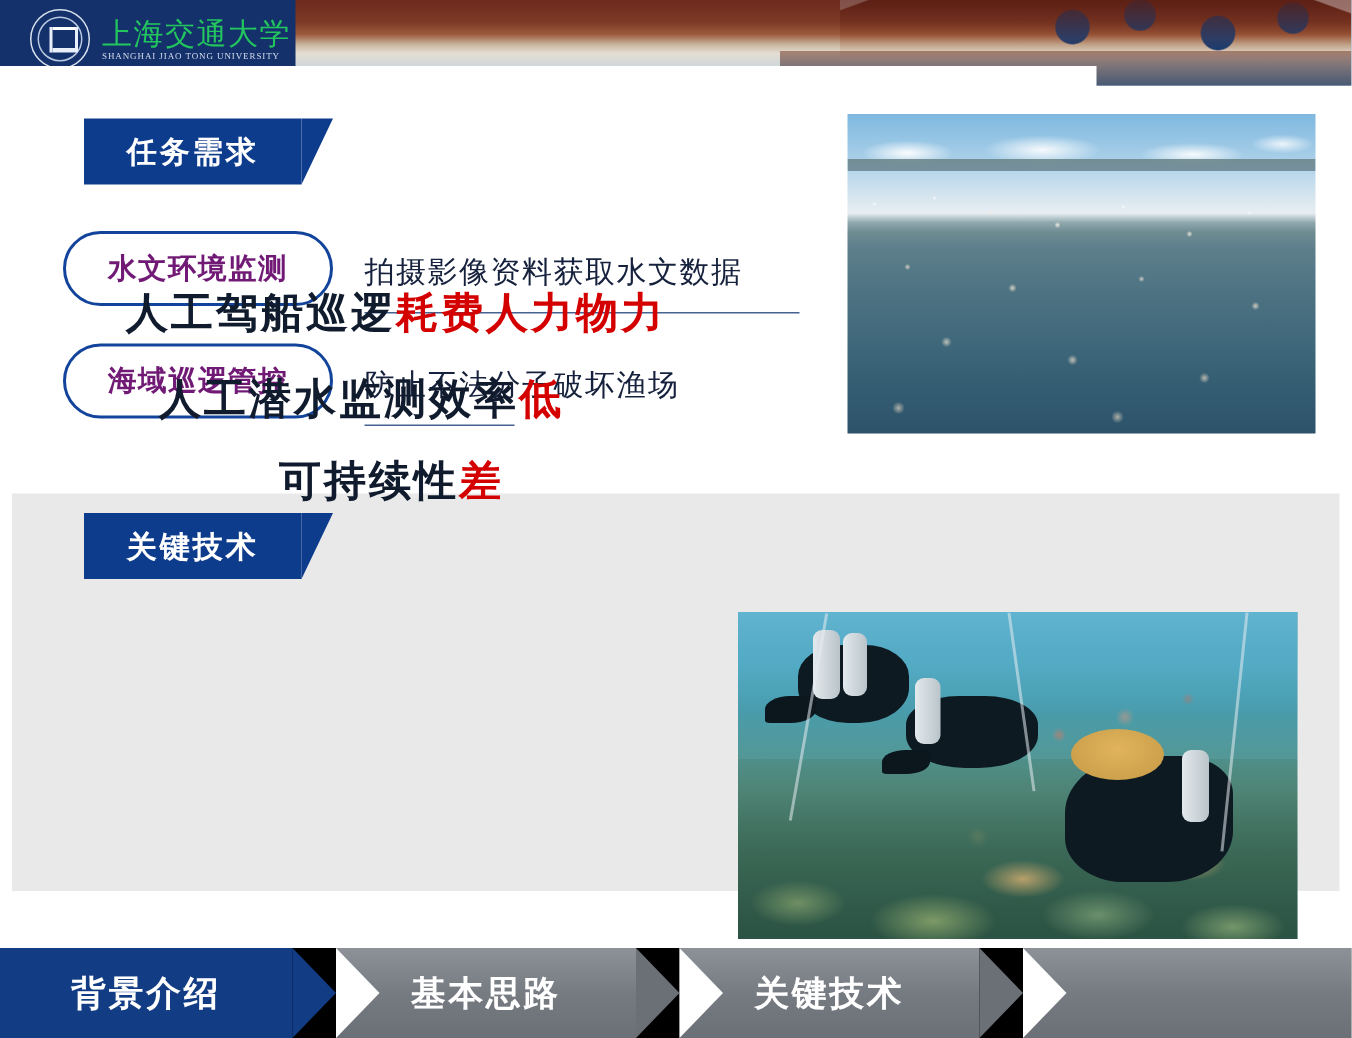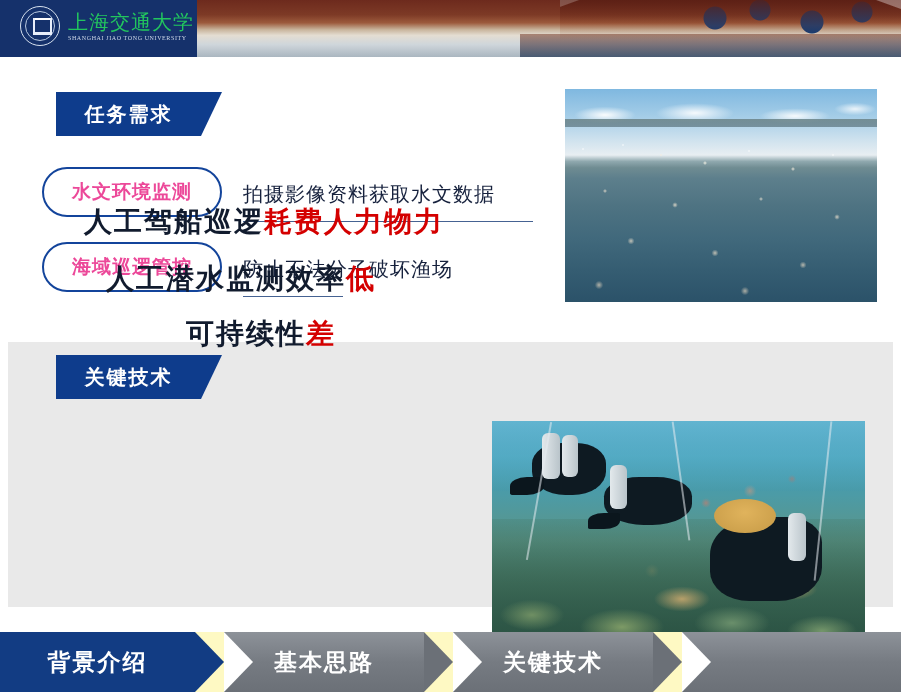--- a/index.html
+++ b/index.html
@@ -109,21 +109,21 @@
     font-family: "Liberation Serif", serif;
     font-size: 6px;
     color: #cfd9ea;
     letter-spacing: 0.6px;
     margin-top: 3px;
   }
 
   
   .slide {
     position: absolute;
-    left: 0; top: 57px;
+    left: 0; top: 44px;
     width: 731px; height: 575px;
     background: #ffffff;
   }
 
   
   .sec1 {
     position: absolute;
     left: 0; top: 0;
     width: 901px; height: 275px;
   }
@@ -148,21 +148,21 @@
     border-left: 21px solid #0e3c8c;
   }
   #banner1 { left: 56px; top: 35px; width: 145px; height: 44px; }
   #banner2 { left: 56px; top: 298px; width: 145px; height: 44px; }
 
   .pill {
     position: absolute;
     box-sizing: border-box;
     border: 2px solid #13449b;
     border-radius: 26px;
-    color: #ec4899;
+    color: #701a75;
     font-family: Liberation Serif, serif;
     font-size: 19px;
     font-weight: bold;
     letter-spacing: 1px;
     display: flex;
     align-items: center;
     justify-content: center;
     background: #ffffff;
   }
   #pill1 { left: 42px; top: 110px; width: 180px; height: 50px; }
@@ -306,21 +306,21 @@
   .rope {
     position: absolute;
     background: rgba(230,235,240,0.55);
   }
 
   
   .footer {
     position: absolute;
     left: 0; top: 632px;
     width: 901px; height: 60px;
-    background: #fef9c3;
+    background: #000000;
   }
   .nav-chev {
     position: absolute;
     top: 0;
     height: 60px;
     display: flex;
     align-items: center;
     justify-content: center;
     font-family: "DejaVu Sans", "Liberation Sans", sans-serif;
     font-size: 23px;

